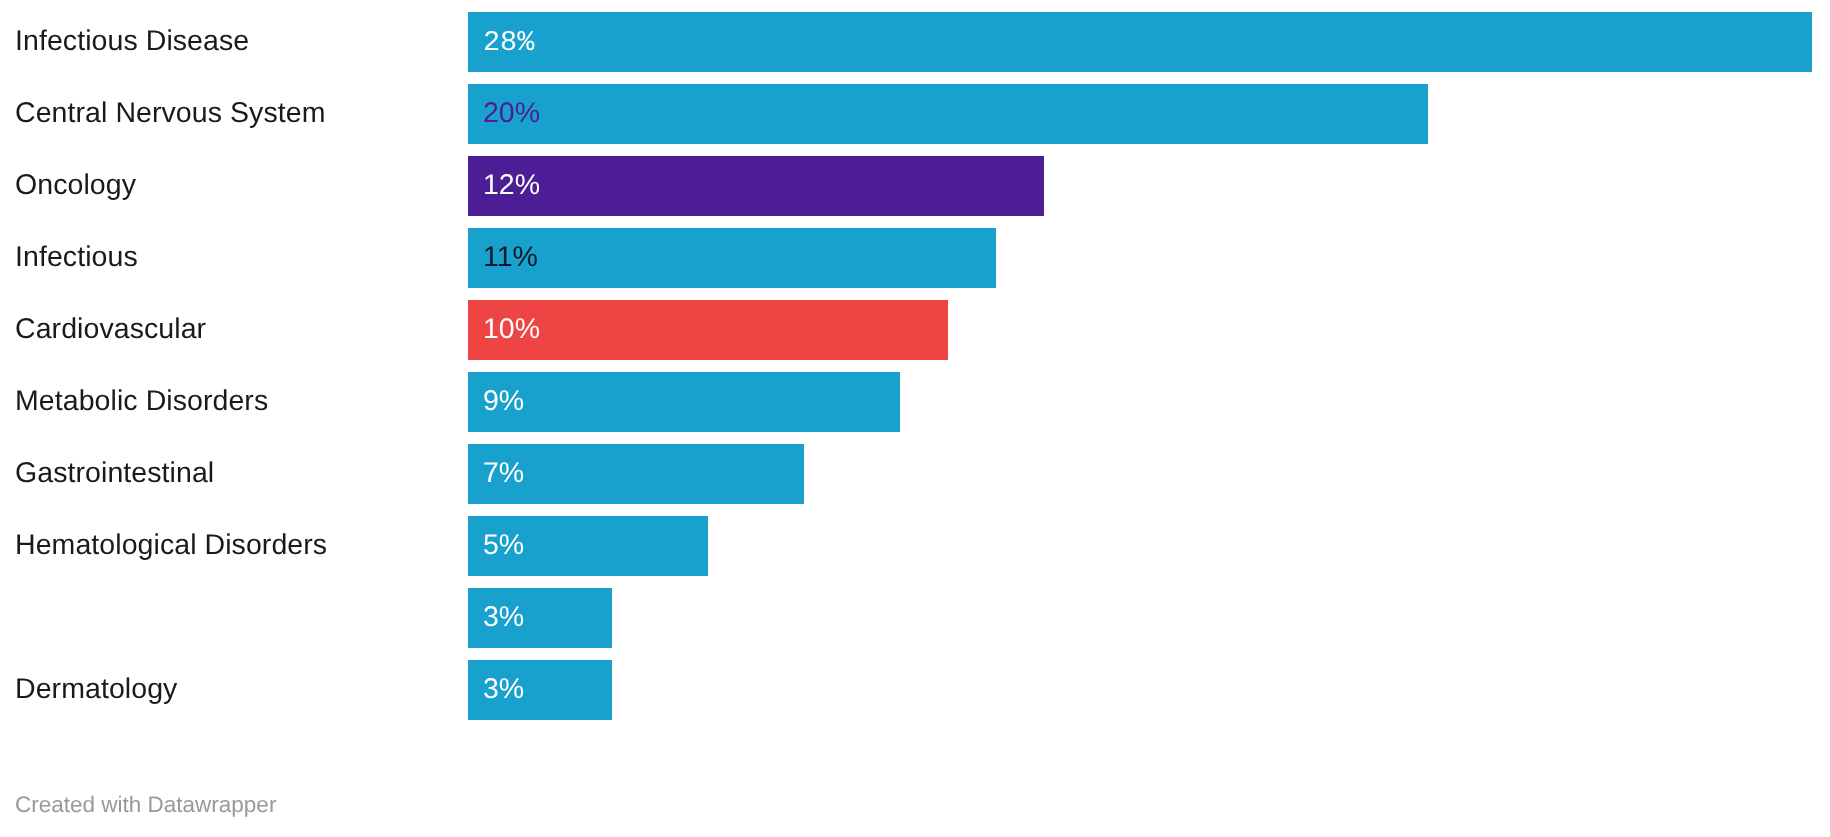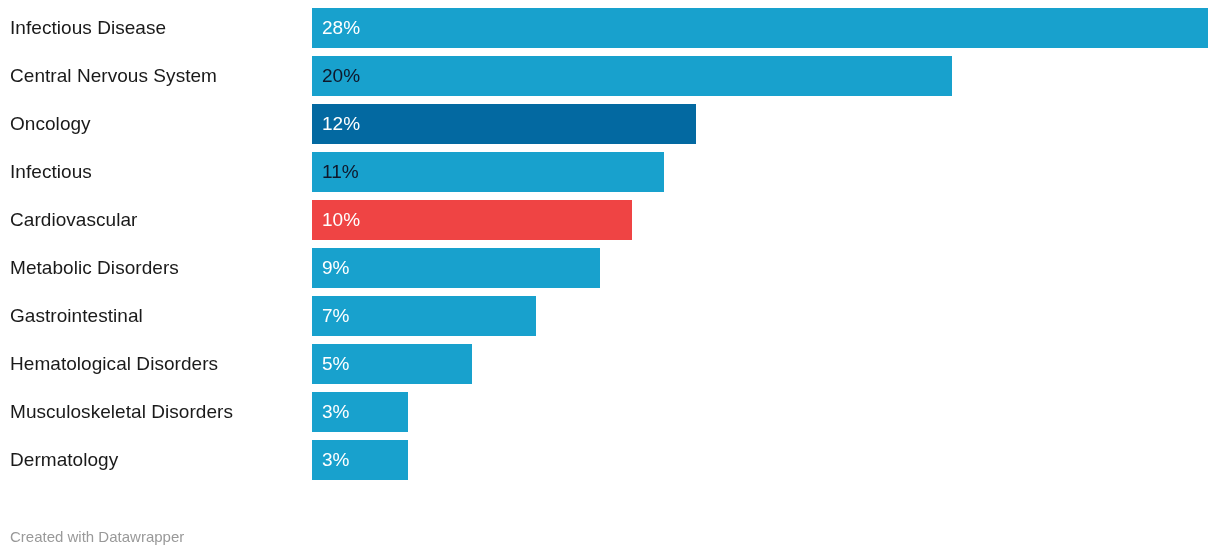--- a/index.html
+++ b/index.html
@@ -88,37 +88,37 @@
 </style>
 </head>
 <body>
 
 <div id="chart-root">
 
   <div class="chart-body">
       <div class="bar-row">
         <span class="cat-label">Infectious Disease</span>
         <div class="bar-track">
-          <div class="bar-fill" style="width: 896px; background: rgb(24, 161, 205);">
+          <div class="bar-fill" style="width: 896px; background: rgb(24, 161, 205); font-family: Liberation Mono, monospace;">
             <span class="bar-value" style="color: rgb(255, 255, 255);">28%</span>
           </div>
         </div>
       </div>
       <div class="bar-row">
         <span class="cat-label">Central Nervous System</span>
         <div class="bar-track">
           <div class="bar-fill" style="width: 640px; background: rgb(24, 161, 205);">
-            <span class="bar-value" style="color: #0f172a;">20%</span>
+            <span class="bar-value" style="color: #4c1d95;">20%</span>
           </div>
         </div>
       </div>
       <div class="bar-row">
         <span class="cat-label">Oncology</span>
         <div class="bar-track">
-          <div class="bar-fill" style="width: 384px; background: #0369a1;">
+          <div class="bar-fill" style="width: 384px; background: #4c1d95;">
             <span class="bar-value" style="color: rgb(255, 255, 255);">12%</span>
           </div>
         </div>
       </div>
       <div class="bar-row">
         <span class="cat-label">Infectious</span>
         <div class="bar-track">
           <div class="bar-fill" style="width: 352px; background: rgb(24, 161, 205);">
             <span class="bar-value" style="color: #0f172a;">11%</span>
           </div>
@@ -150,21 +150,20 @@
       </div>
       <div class="bar-row">
         <span class="cat-label">Hematological Disorders</span>
         <div class="bar-track">
           <div class="bar-fill" style="width: 160px; background: rgb(24, 161, 205);">
             <span class="bar-value" style="color: rgb(255, 255, 255);">5%</span>
           </div>
         </div>
       </div>
       <div class="bar-row">
-        <span class="cat-label">Musculoskeletal Disorders</span>
         <div class="bar-track">
           <div class="bar-fill" style="width: 96px; background: rgb(24, 161, 205);">
             <span class="bar-value" style="color: rgb(255, 255, 255);">3%</span>
           </div>
         </div>
       </div>
       <div class="bar-row">
         <span class="cat-label">Dermatology</span>
         <div class="bar-track">
           <div class="bar-fill" style="width: 96px; background: rgb(24, 161, 205);">

